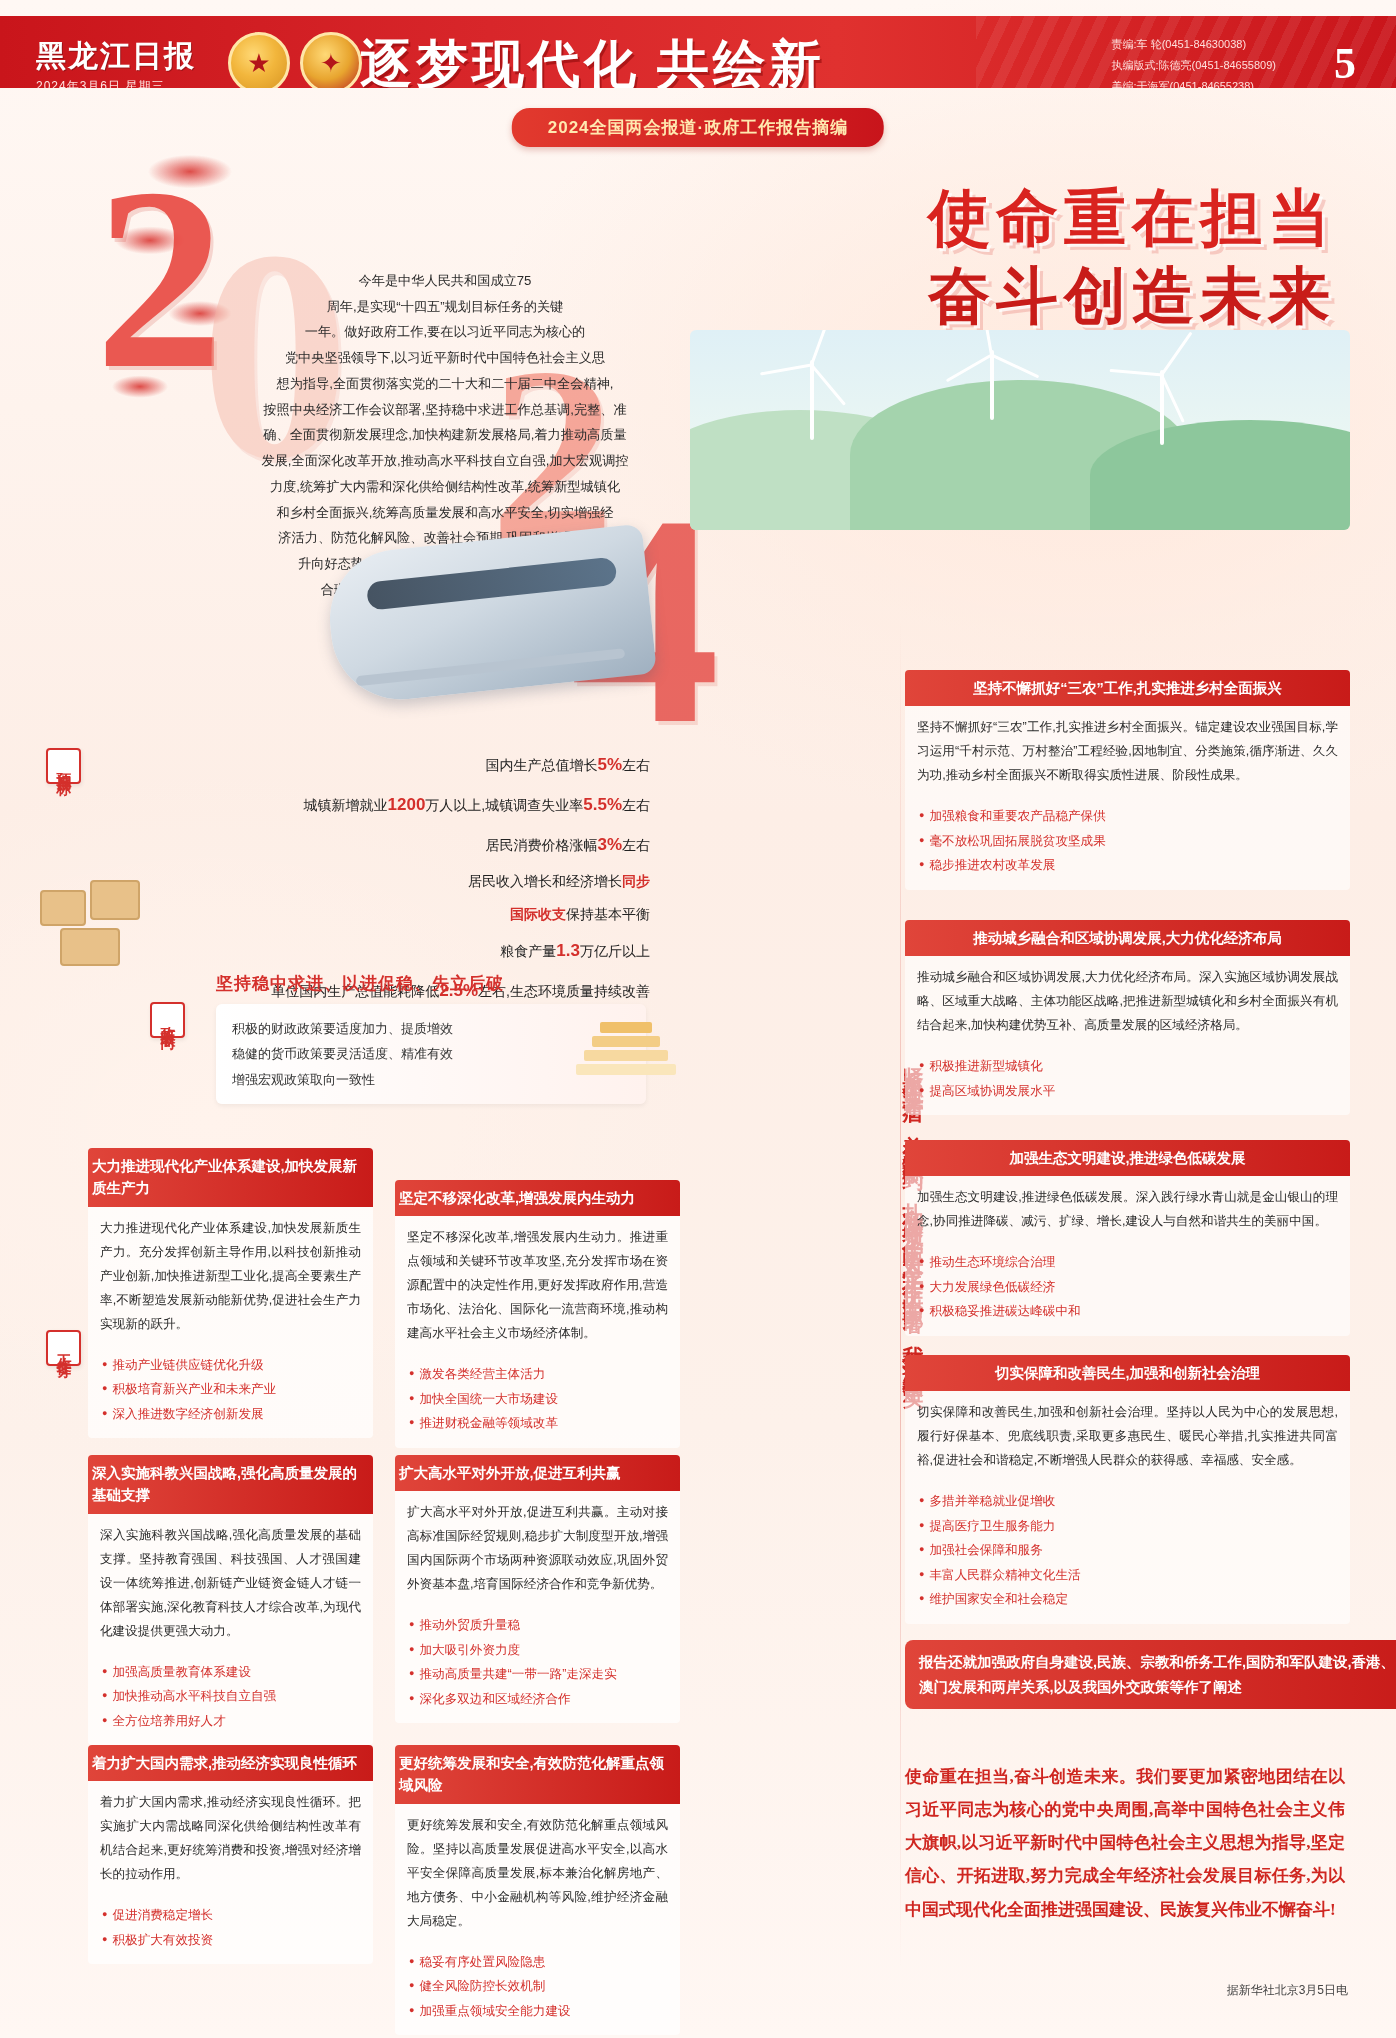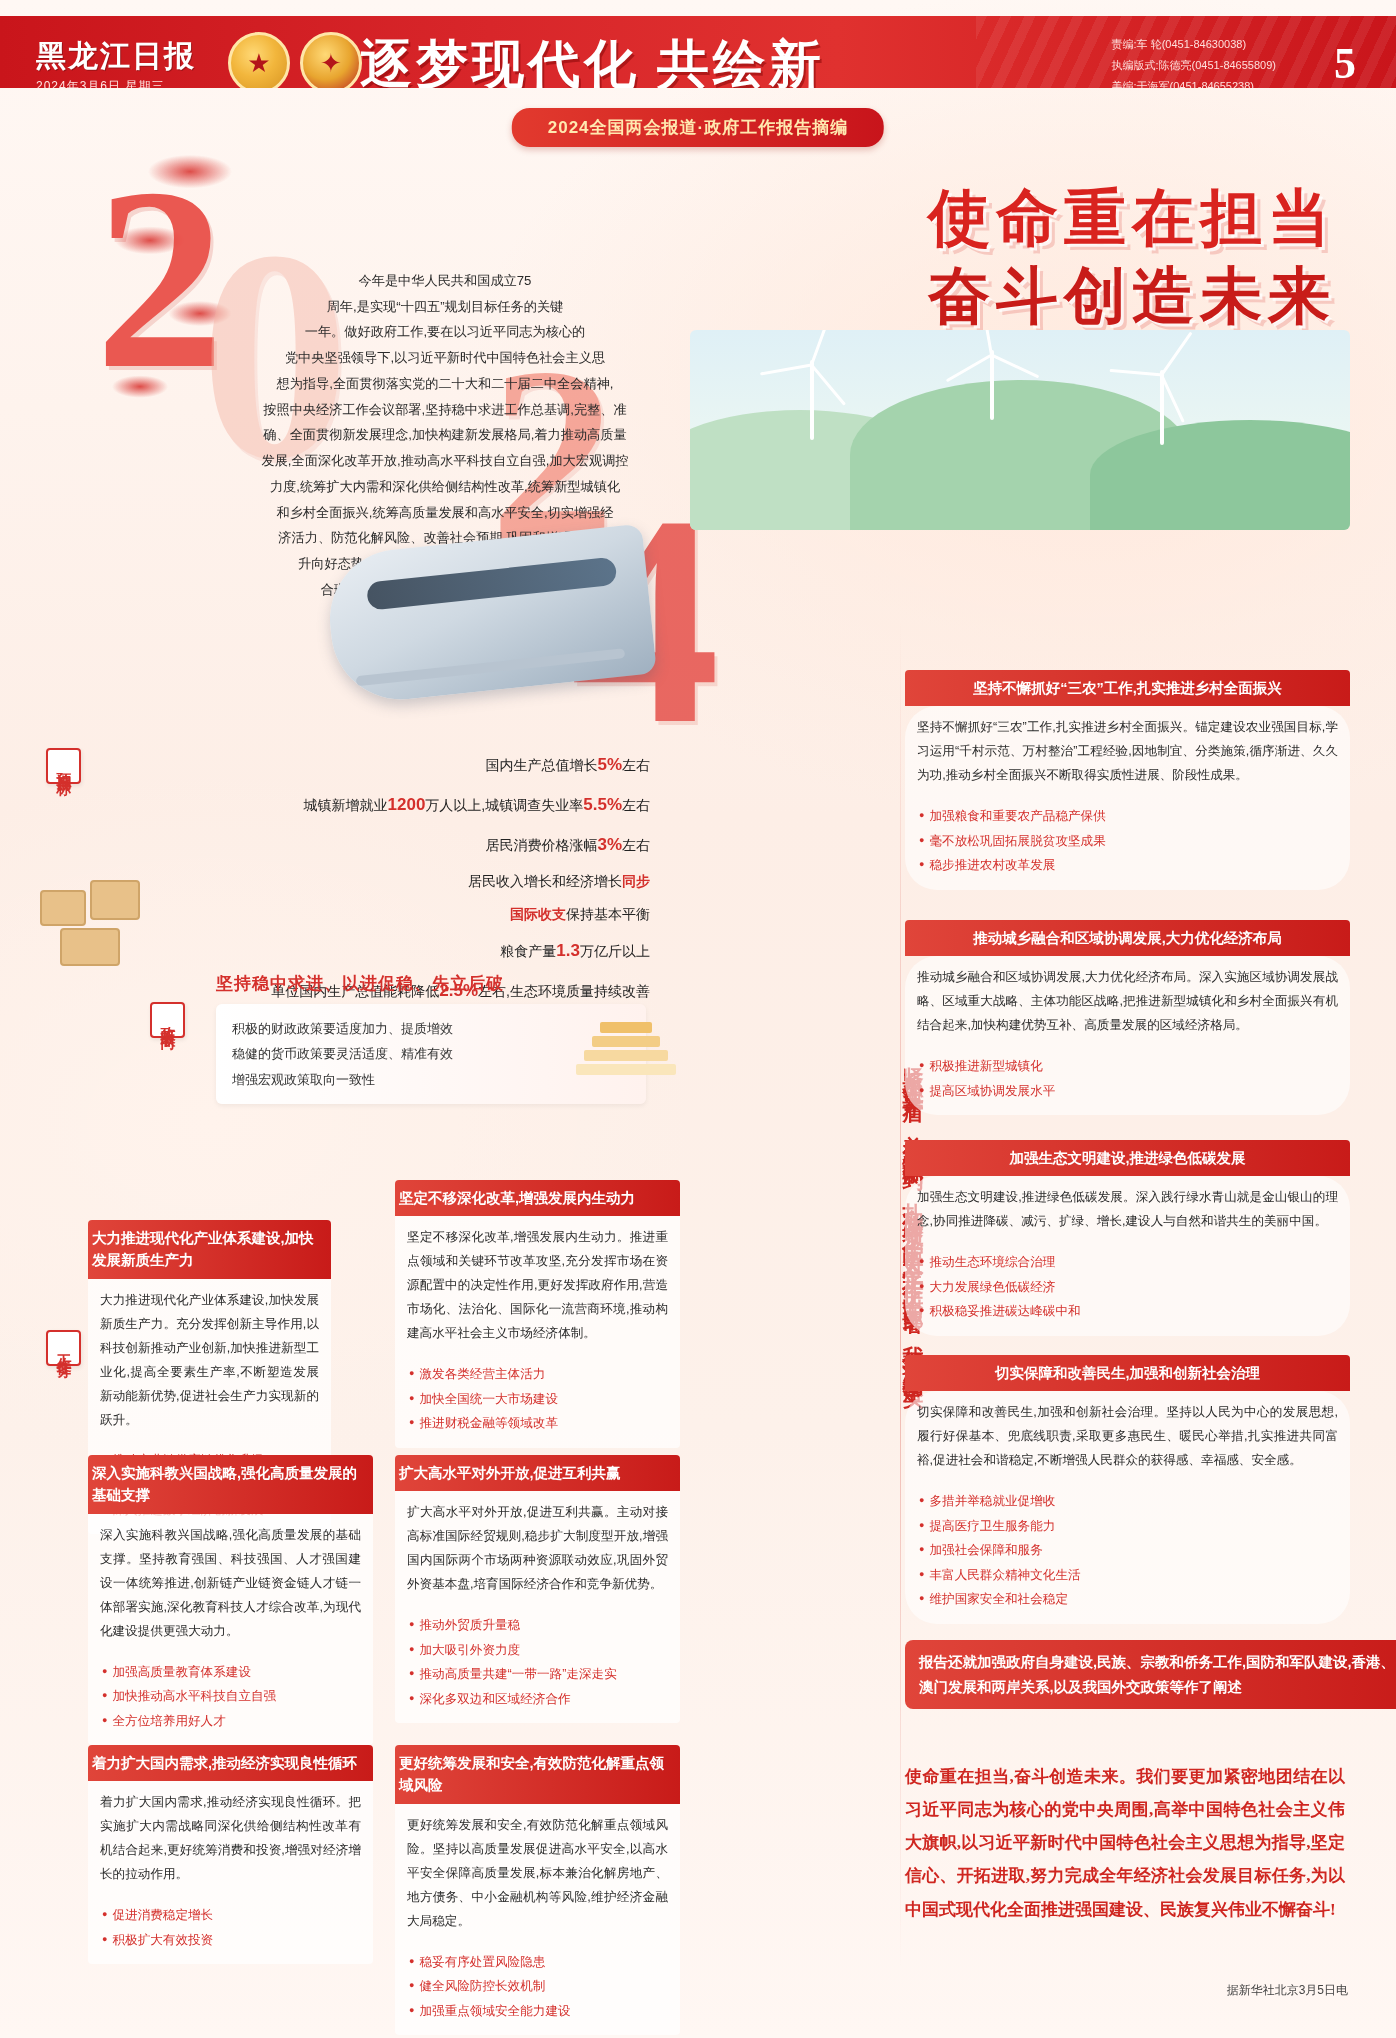--- a/index.html
+++ b/index.html
@@ -189,21 +189,21 @@
   .card .bd {
     background:rgba(255,255,255,.72);
     padding:10px 12px 12px; font-size:12.6px; line-height:1.9; color:#2b2b2b;
     text-align:justify; border-radius:0 0 4px 4px;
   }
   .card ul { margin:16px 0 0; padding:0; list-style:none; }
   .card li { color:#d4302c; font-size:12.6px; line-height:1.95; padding-left:2px; }
   .card li:before { content:"●"; font-size:9px; margin-right:5px; vertical-align:2px; }
 
   
-  .rcol .bd { background:rgba(255,255,255,.6);border-radius:32px; }
+  .rcol .bd { background:rgba(255,255,255,.6); }
 
   
   .vcenter {
     position:absolute; left:840px; top:1050px; width:90px; height:560px;
     writing-mode:vertical-rl; text-orientation:upright;
     color:#cf2620; font-weight:bold; font-size:21px; letter-spacing:5px; line-height:1.6;
   }
 
   
   .closing {
@@ -342,21 +342,21 @@
     <div style="position:absolute; right:20px; top:18px; width:0; height:0;">
       <div style="position:absolute; left:-26px; top:0;  width:52px; height:11px; background:#f0c06a; border-radius:2px;"></div>
       <div style="position:absolute; left:-34px; top:14px; width:68px; height:11px; background:#f3cd85; border-radius:2px;"></div>
       <div style="position:absolute; left:-42px; top:28px; width:84px; height:11px; background:#f7d9a0; border-radius:2px;"></div>
       <div style="position:absolute; left:-50px; top:42px; width:100px; height:11px; background:#fae6bb; border-radius:2px;"></div>
     </div>
   </div>
 
   <div class="vtab" style="left:46px; top:1330px;">工作任务</div>
 
-  <div class="card" style="left:88px; top:1220px; width:243px;">
+  <div class="card" style="left:88px; top:1148px; width:285px;">
     <div class="hd">大力推进现代化产业体系建设,加快发展新质生产力</div>
     <div class="bd">
       <div>大力推进现代化产业体系建设,加快发展新质生产力。充分发挥创新主导作用,以科技创新推动产业创新,加快推进新型工业化,提高全要素生产率,不断塑造发展新动能新优势,促进社会生产力实现新的跃升。</div>
       <ul>
         <li>推动产业链供应链优化升级</li>
         <li>积极培育新兴产业和未来产业</li>
         <li>深入推进数字经济创新发展</li>
       </ul>
     </div>
   </div>

